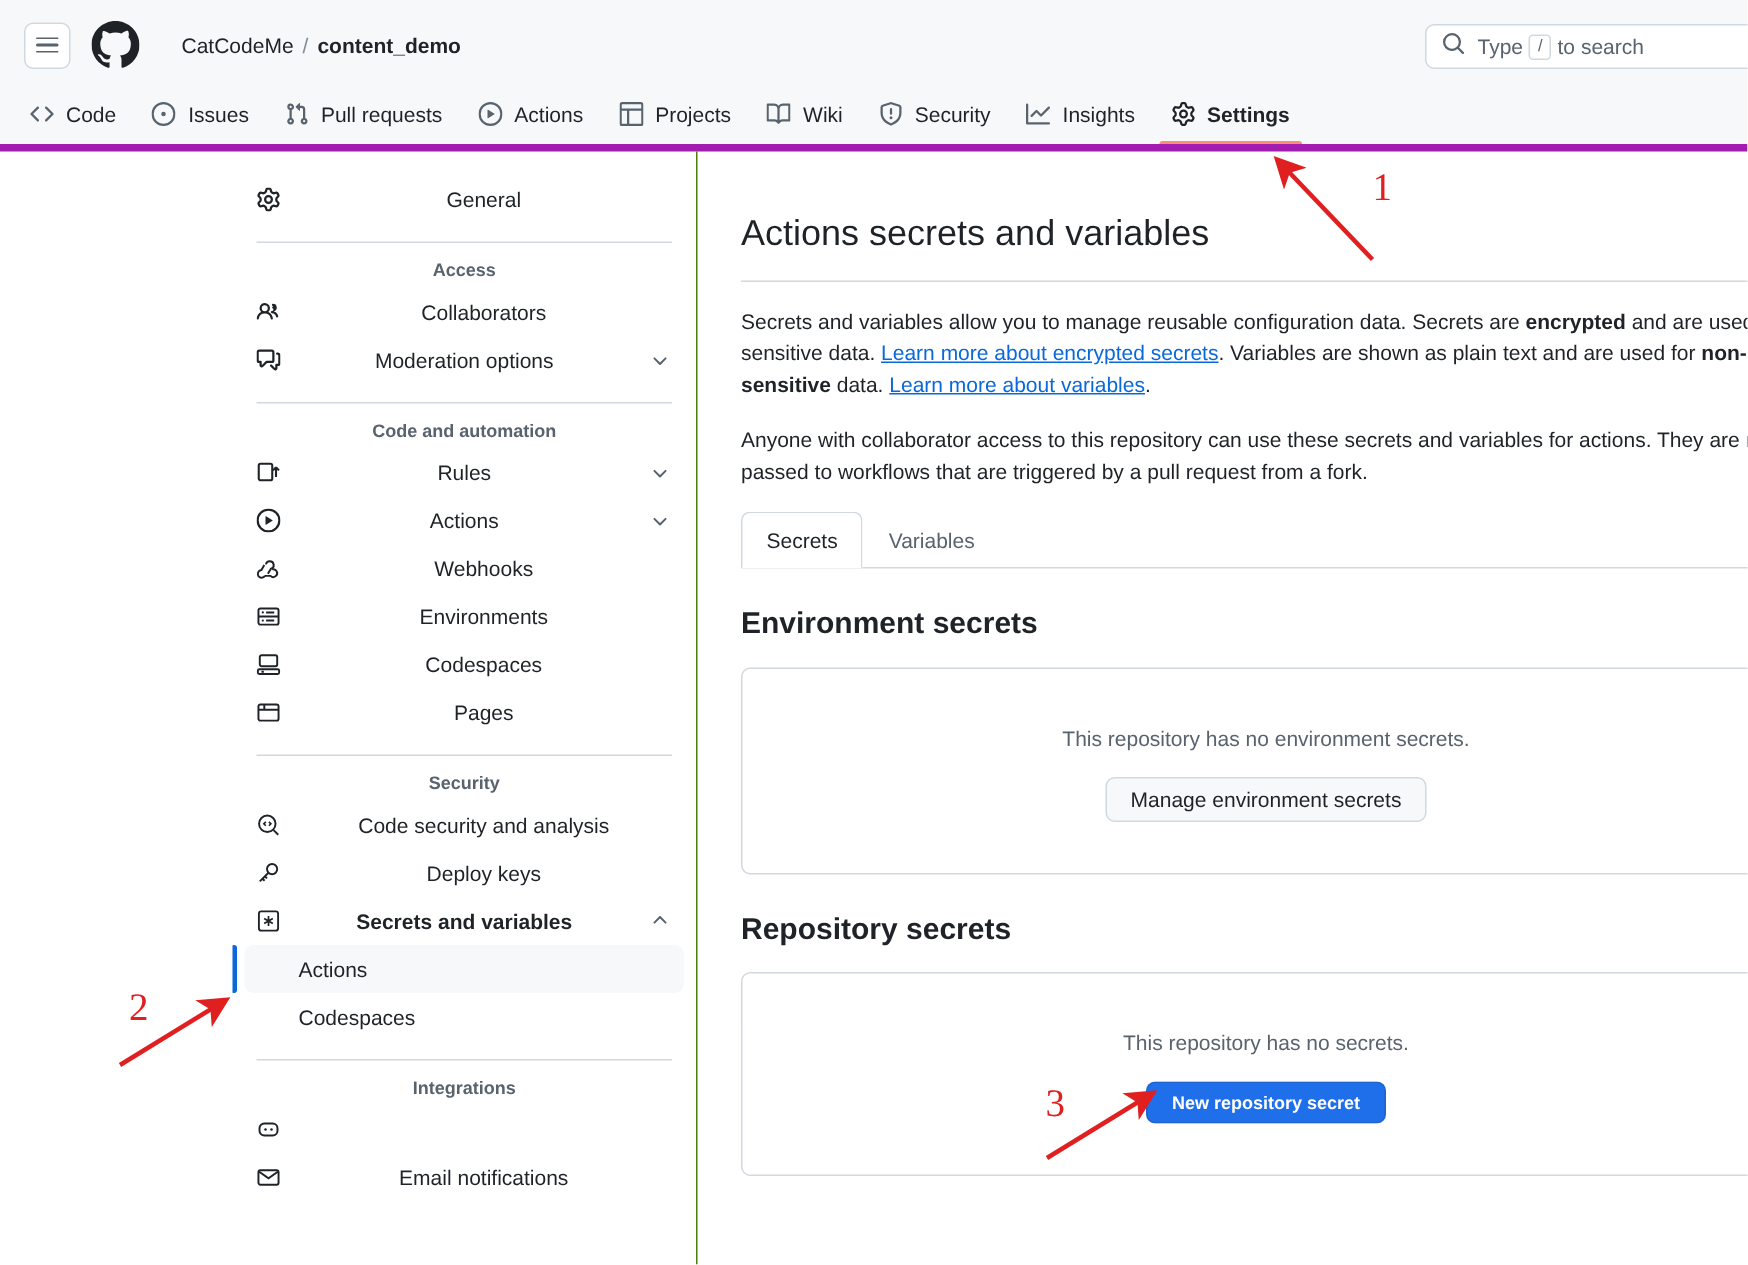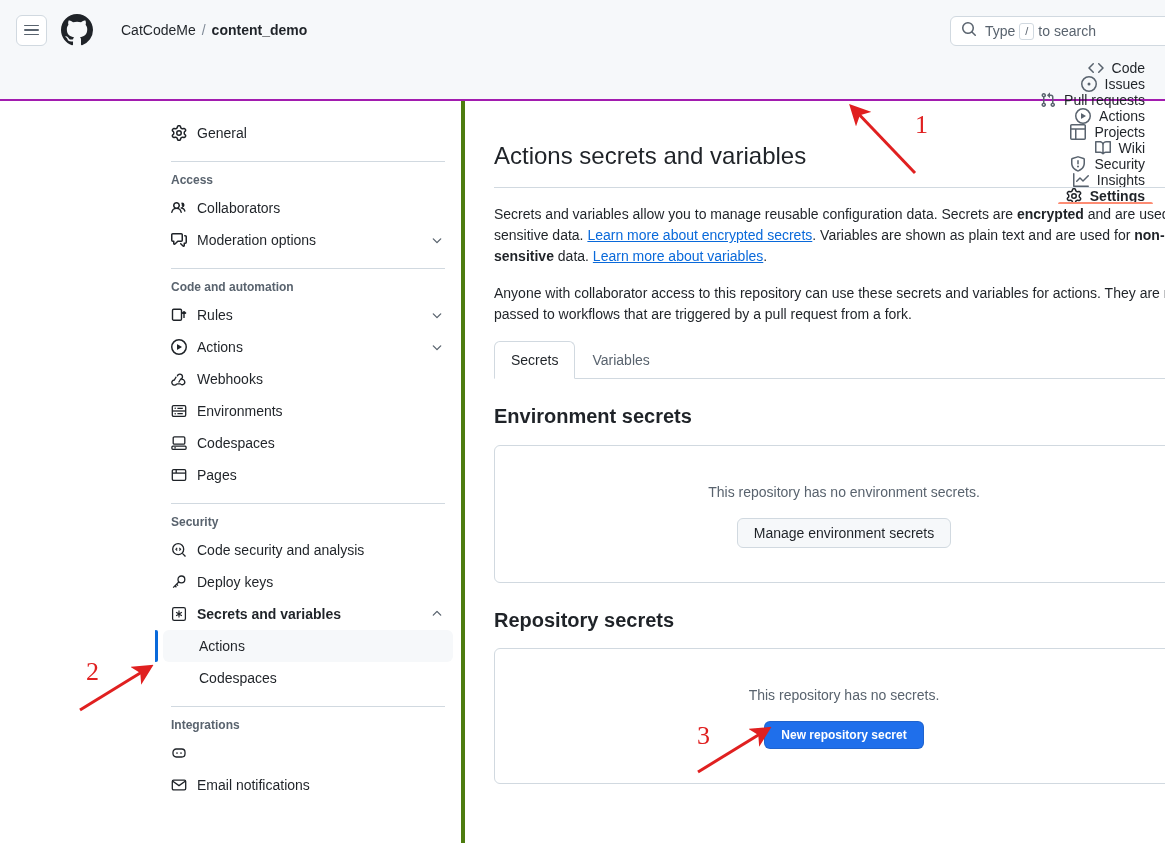--- a/index.html
+++ b/index.html
@@ -56,47 +56,47 @@
     border: 1px solid #d1d9e0; border-radius: 3px;
     font-size: 11px; color: #59636e; line-height: 1;
     background: #ffffff;
   }
 
   
   .repo-nav {
     position: absolute; top: 60px; left: 0;
     width: 1165px; height: 41px;
     background: #f6f8fa;
-    border-bottom: 2px solid #a21caf;
+    border-bottom: 5px solid #a21caf;
     display: flex; align-items: flex-end;
     padding: 0 8px;
-    flex-direction: column;
   }
   .rn-item {
     position: relative;
     display: flex; align-items: center; gap: 8px;
     height: 40px; padding: 0 8px; margin: 0 4px;
     font-size: 14px; color: #1f2328;
     text-decoration: none; cursor: pointer; white-space: nowrap;
   }
   .rn-item.active { font-weight: 700; }
   .rn-item.active::after {
     content: ""; position: absolute;
     left: 0; right: 0; bottom: 0; height: 2px;
     background: #fd8c73; border-radius: 6px 6px 0 0;
   }
   .rn-item svg { display:block; flex: none; }
 
   
   .sidebar {
     position: absolute; top: 101px; left: 155px;
     width: 310px; height: 742px;
-    border-right: 4px solid #4d7c0f;
+    border-right: 1px solid #4d7c0f;
     padding-top: 16px;
     overflow: hidden;
+    text-align: center;
   }
   .side-item {
     position: relative;
     display: flex; align-items: center;
     height: 32px; margin: 0 8px 0 8px;
     padding: 0 8px; border-radius: 6px;
     font-size: 14px; color: #1f2328;
     text-decoration: none; cursor: pointer; gap: 10px;
   }
   .side-item .si-ico { width: 16px; flex: none; display:flex; align-items:center; justify-content:center; }

